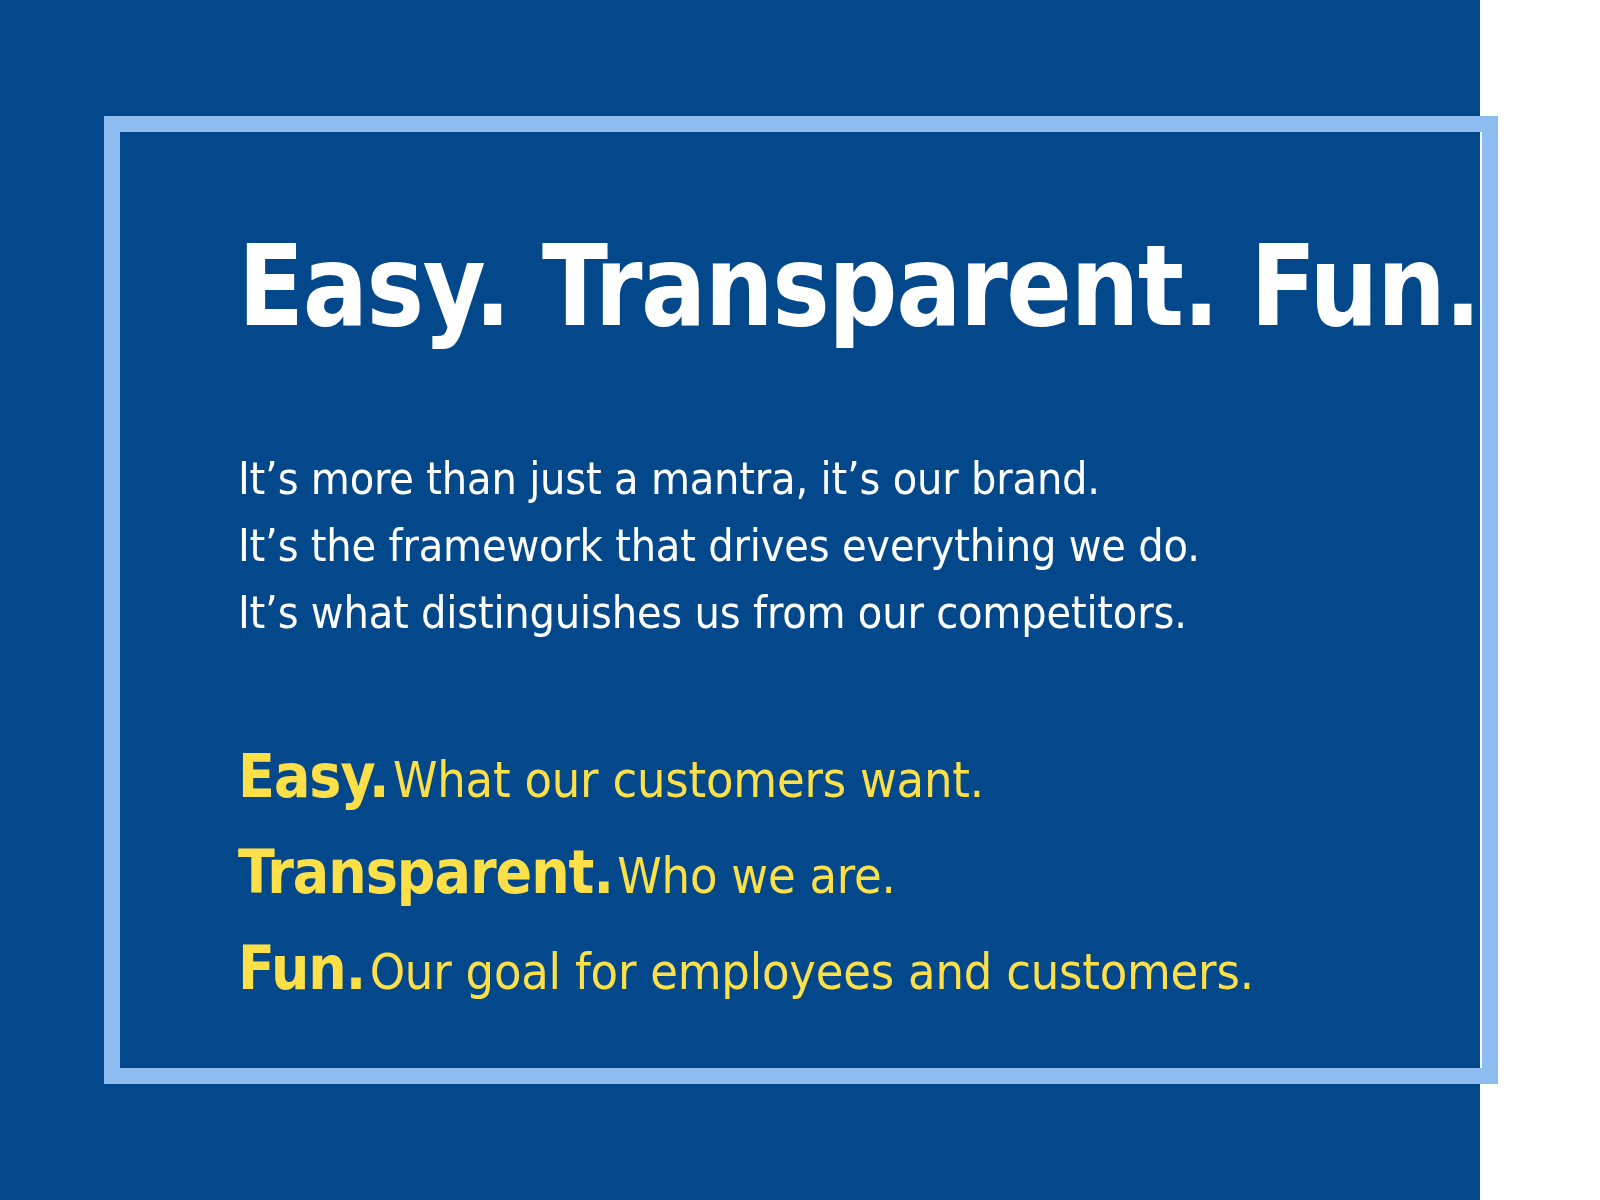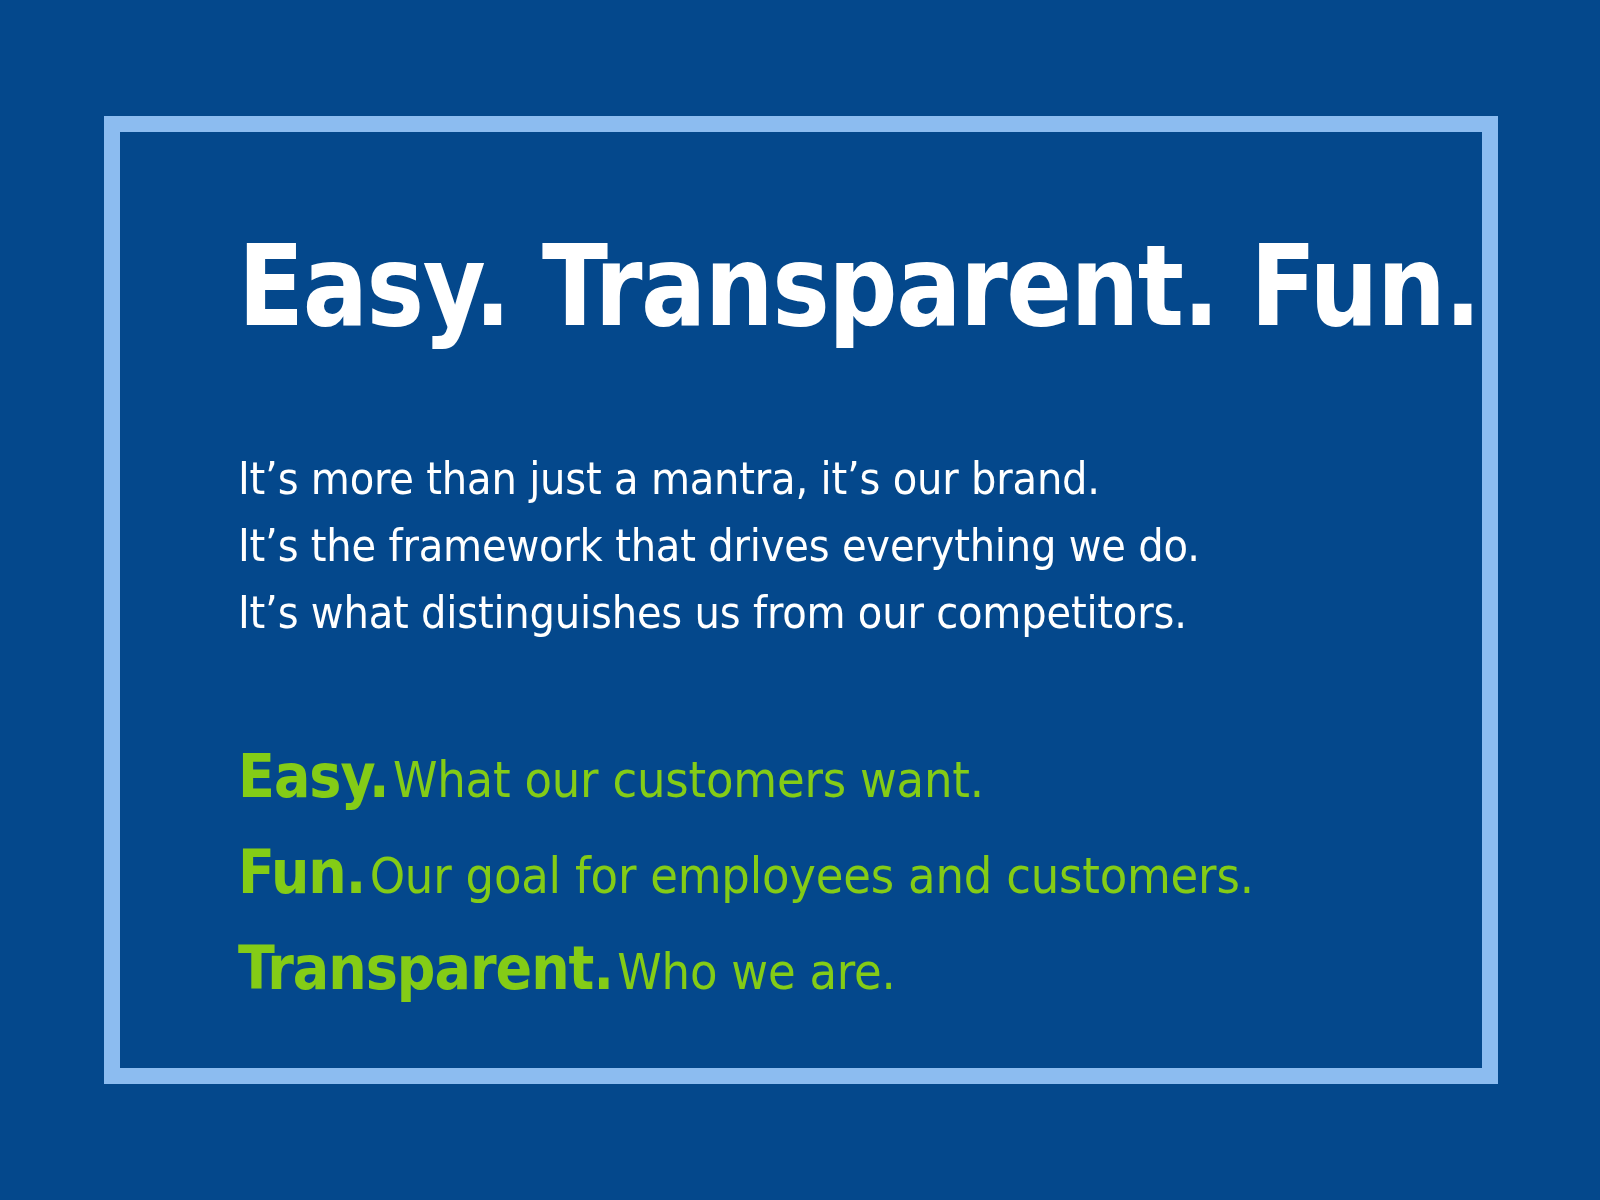--- a/index.html
+++ b/index.html
@@ -8,21 +8,21 @@
   }
   body {
     width: 1600px;
     height: 1200px;
     overflow: hidden;
     font-family: "DejaVu Sans Condensed", "Liberation Sans Narrow", "Liberation Sans", sans-serif;
   }
 
   #slide {
     position: relative;
-    width: 1600px;
+    width: 1480px;
     height: 1200px;
     background: #04488c;
     box-sizing: border-box;
   }
 
   #frame {
     position: absolute;
     left: 104px;
     top: 116px;
     width: 1394px;
@@ -66,21 +66,21 @@
     transform: scaleX(0.99);
     transform-origin: left center;
   }
 
   .pillars {
     margin-top: 90px;
   }
 
   .pillar-line {
     white-space: nowrap;
-    color: #84cc16;
+    color: #fde047;
     line-height: 81px;
     letter-spacing: -0.2px;
   }
 
   .pillar-term {
     font-weight: bold;
     font-size: 60px;
     letter-spacing: -1px;
   }
 
@@ -108,24 +108,24 @@
     </div>
 
     <div class="pillars">
 
       <div class="pillar-line">
         <span class="pillar-term">Easy.</span>
         <span class="pillar-desc">What our customers want.</span>
       </div>
 
       <div class="pillar-line">
-        <span class="pillar-term">Fun.</span>
-        <span class="pillar-desc">Our goal for employees and customers.</span>
+        <span class="pillar-term">Transparent.</span>
+        <span class="pillar-desc">Who we are.</span>
       </div>
 
       <div class="pillar-line">
-        <span class="pillar-term">Transparent.</span>
-        <span class="pillar-desc">Who we are.</span>
+        <span class="pillar-term">Fun.</span>
+        <span class="pillar-desc">Our goal for employees and customers.</span>
       </div>
 
     </div>
   </div>
 </div>
 
 </body></html>

